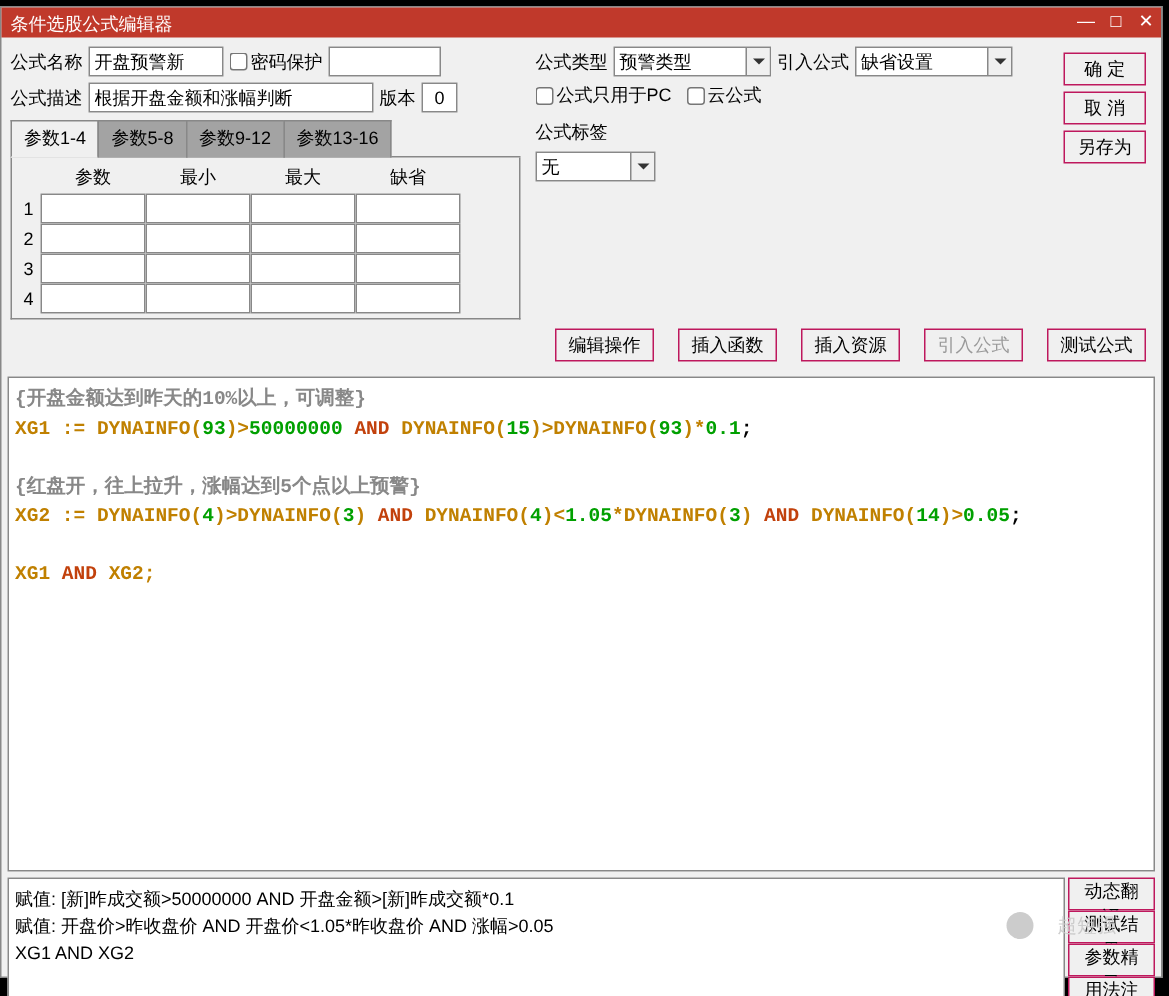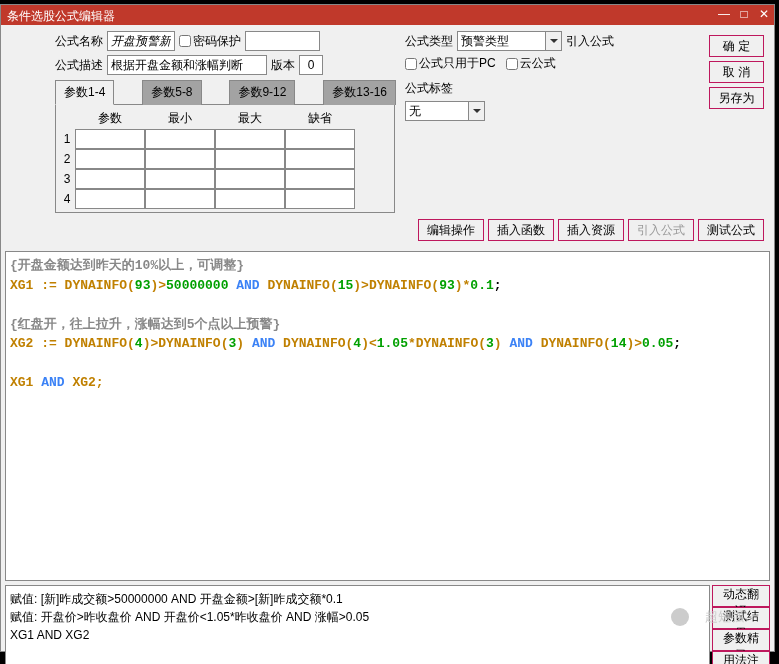--- a/index.html
+++ b/index.html
@@ -1,51 +1,51 @@
 <!DOCTYPE html>
 <html><head>
   <meta charset="utf-8">
   <style>
     * { box-sizing: border-box; margin: 0; padding: 0; }
     body { font-family: "Microsoft YaHei", SimSun, sans-serif; font-size: 12px; background: #000; position: relative; width: 779px; height: 664px; }
     .window { position: absolute; top: 4px; left: 0; width: 775px; height: 648px; background: #f0f0f0; border: 1px solid #888; }
     .titlebar { background: #c0392b; color: #fff; height: 20px; display: flex; align-items: flex-end; padding-left: 6px; font-size: 12px; }
     .titlebar-controls { margin-left: auto; display: flex; gap: 0; }
     .titlebar-btn { width: 20px; height: 20px; color: #fff; text-align: center; line-height: 18px; cursor: pointer; font-size: 12px; }
-    .content { padding: 6px; margin-left: 48px; }
+    .content { padding: 6px; }
     .top-area { display: flex; gap: 10px; }
     .left-col { width: 340px; }
     .right-col { flex: 1; }
     .row { display: flex; align-items: center; gap: 4px; margin-bottom: 4px; }
     .label { font-size: 12px; white-space: nowrap; }
     input[type="text"] { border: 1px solid #888; background: #fff; height: 20px; padding: 0 3px; font-size: 12px; font-family: inherit; }
     .checkbox-wrap { display: flex; align-items: center; gap: 2px; font-size: 12px; }
     input[type="checkbox"] { width: 12px; height: 12px; }
     .btn { background: #f0f0f0; border: 1px solid #be185d; height: 22px; padding: 0 8px; font-size: 12px; cursor: pointer; font-family: inherit; }
     .btn:disabled { color: #999; }
     .select { border: 1px solid #888; background: #fff; height: 20px; font-size: 12px; display: flex; align-items: center; padding: 0 3px; position: relative; }
     .select-arrow { position: absolute; right: 0; top: 0; bottom: 0; width: 16px; border-left: 1px solid #888; background: #f0f0f0; display: flex; align-items: center; justify-content: center; }
     .select-arrow::after { content: ""; border-left: 4px solid transparent; border-right: 4px solid transparent; border-top: 4px solid #333; }
-    .tabs { display: flex; border-bottom: 1px solid #888; margin-top: 4px; justify-content: space-between; }
+    .tabs { display: flex; border-bottom: 1px solid #888; margin-top: 4px; }
     .tab { background: #a3a3a3; border: 1px solid #888; border-bottom: none; padding: 3px 8px; margin-right: -1px; font-size: 12px; cursor: pointer; position: relative; top: 1px; }
     .tab.active { background: #f0f0f0; border-bottom: 1px solid #f0f0f0; }
     .param-grid-wrapper { border: 1px solid #888; border-top: none; padding: 3px; }
     .param-grid { border-collapse: collapse; }
     .param-grid th { font-weight: normal; font-size: 12px; text-align: center; padding: 2px; }
     .param-grid td { padding: 0; }
     .param-grid .rownum { text-align: center; font-size: 12px; width: 16px; }
     .param-cell { width: 70px; height: 20px; border: 1px solid #888; background: #fff; }
     .right-buttons { display: flex; flex-direction: column; gap: 4px; position: absolute; right: 10px; top: 30px; }
     .btn-wide { width: 55px; }
-    .action-btns { display: flex; gap: 4px; justify-content: flex-end; margin-top: 6px; padding-right: 4px; }
+    .action-btns { display: flex; gap: 16px; justify-content: flex-end; margin-top: 6px; padding-right: 4px; }
     .code-area { background: #fff; border: 1px solid #888; margin: 4px; height: 330px; padding: 4px; font-family: "Courier New", monospace; font-size: 13px; font-weight: bold; overflow: auto; white-space: pre; line-height: 1.5; }
     .code-comment { color: #888; }
     .code-var { color: #c08000; }
     .code-num { color: #00a000; }
-    .code-kw { color: #3b82f6; }
+    .code-kw { color: #c2410c; }
     .code-black { color: #000; }
     .bottom-area { display: flex; margin: 0 4px 4px 4px; gap: 2px; }
     .output-area { flex: 1; background: #fff; border: 1px solid #888; height: 90px; padding: 4px; font-size: 12px; line-height: 1.5; }
     .bottom-btns { display: flex; flex-direction: column; gap: 0; }
     .bottom-btns .btn { height: 22px; width: 58px; }
     .watermark { position: absolute; right: 30px; bottom: 25px; color: #ccc; font-size: 13px; display: flex; align-items: flex-end; gap: 16px; pointer-events: none; }
     .wechat-icon { width: 18px; height: 18px; background: #ccc; border-radius: 50%; }
   </style>
 </head>
 <body>
@@ -58,30 +58,30 @@
       <div class="titlebar-btn">□</div>
       <div class="titlebar-btn">✕</div>
     </div>
   </div>
 
   <div class="content">
     <div class="top-area">
       <div class="left-col">
         <div class="row">
           <span class="label">公式名称</span>
-          <input type="text" style="width: 68px; font-style: italic;" value="开盘预警新">
+          <input type="text" style="width: 90px;" value="开盘预警新">
           <label class="checkbox-wrap">
             <input type="checkbox" style="">
               <span>密码保护</span>
           </label>
           <input type="text" style="width: 75px;">
         </div>
         <div class="row">
           <span class="label">公式描述</span>
-          <input type="text" style="width: 160px;" value="根据开盘金额和涨幅判断">
+          <input type="text" style="width: 190px;" value="根据开盘金额和涨幅判断">
           <span class="label">版本</span>
           <input type="text" style="width: 24px; text-align: center;" value="0">
         </div>
         <div class="tabs">
           <div class="tab active">参数1-4</div>
           <div class="tab">参数5-8</div>
           <div class="tab">参数9-12</div>
           <div class="tab">参数13-16</div>
         </div>
         <div class="param-grid-wrapper">
@@ -128,20 +128,24 @@
       </div>
 
       <div class="right-col">
         <div class="row">
           <span class="label">公式类型</span>
           <div class="select" style="width:105px">
             <span>预警类型</span>
               <div class="select-arrow"></div>
           </div>
           <span class="label">引入公式</span>
+          <div class="select" style="width:105px">
+            <span>缺省设置</span>
+              <div class="select-arrow"></div>
+          </div>
         </div>
         <div class="row">
           <label class="checkbox-wrap">
             <input type="checkbox" style="">
               <span>公式只用于PC</span>
           </label>
           <label class="checkbox-wrap" style="margin-left:6px">
             <input type="checkbox" style="">
               <span>云公式</span>
           </label>

